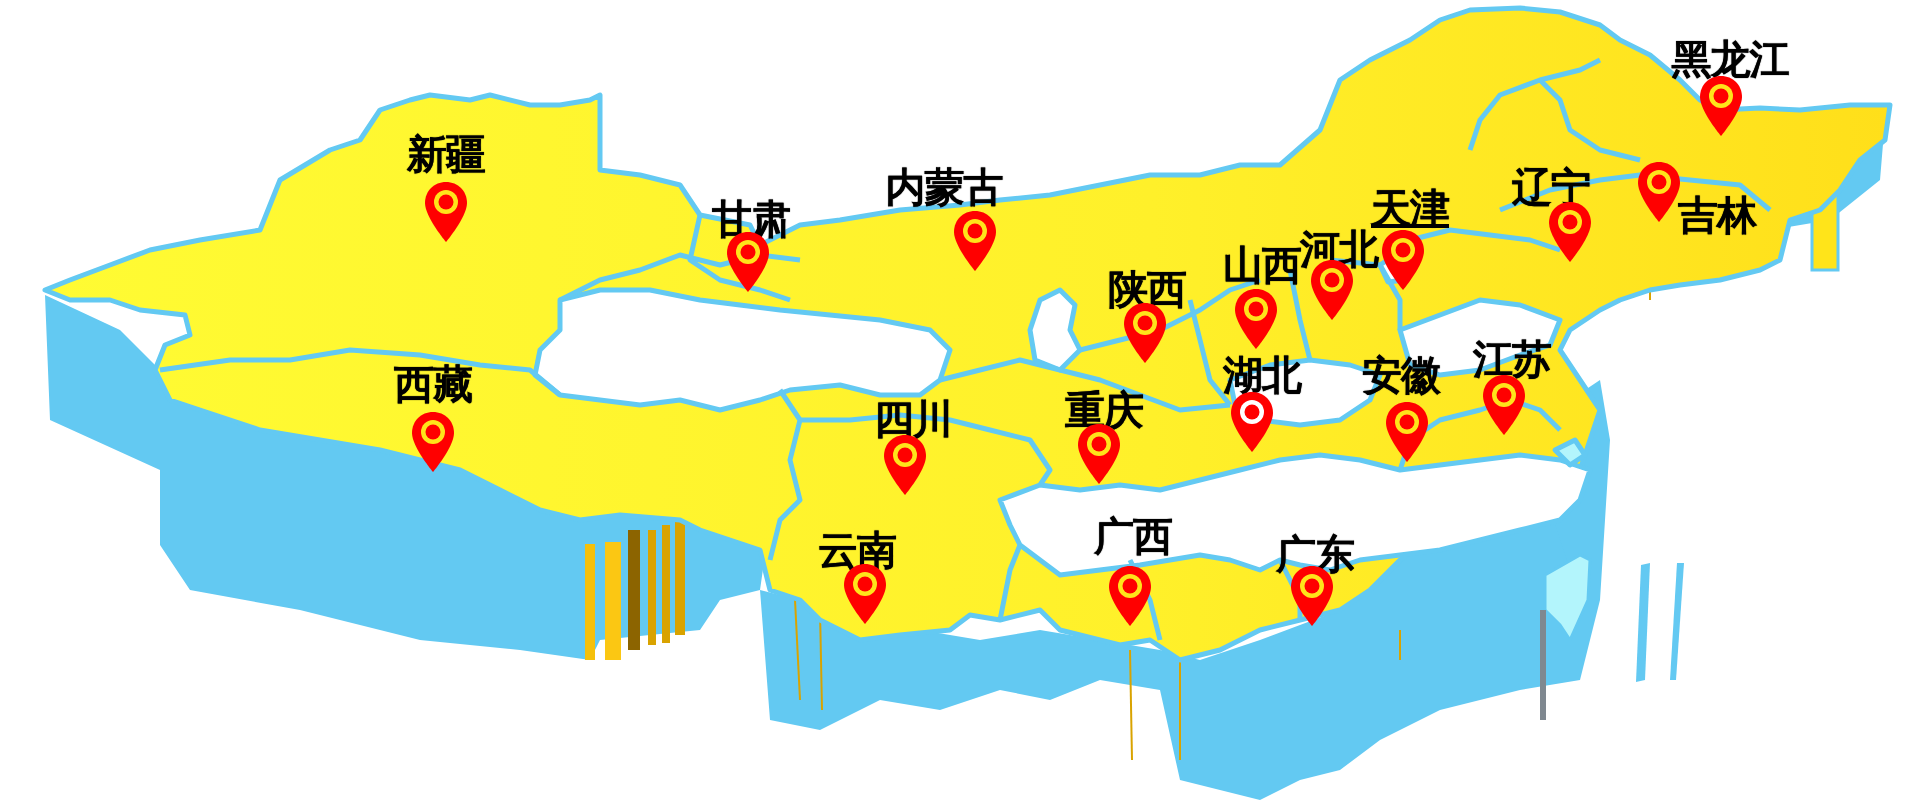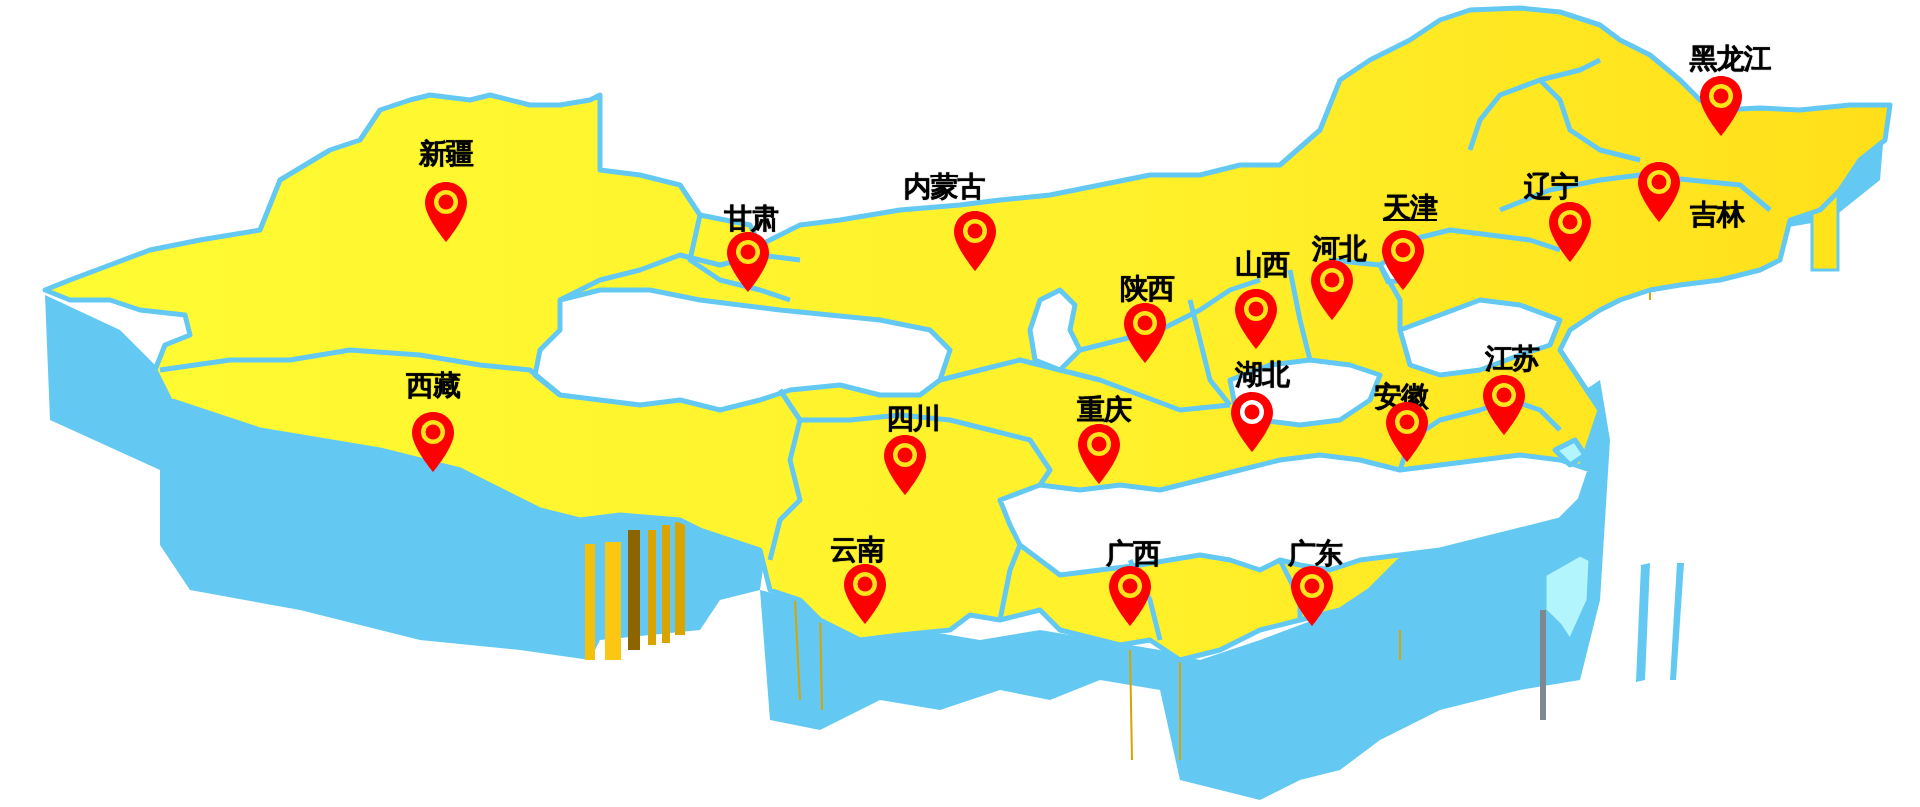--- a/index.html
+++ b/index.html
@@ -2,21 +2,21 @@
 <html><head>
 <meta charset="utf-8">
 <style>
   html, body { margin: 0; padding: 0; background: #ffffff; }
   body { width: 1920px; height: 807px; overflow: hidden; position: relative;
          font-family: "DejaVu Sans", "Liberation Sans", sans-serif; }
   #map-root { position: absolute; left: 0; top: 0; width: 1920px; height: 807px; }
   svg#map-svg { position: absolute; left: 0; top: 0; }
   .prov-label {
     position: absolute; transform: translate(-50%, -50%);
-    font-size: 28px; font-weight: bold; color: #000000; white-space: nowrap;
+    font-size: 40px; font-weight: bold; color: #000000; white-space: nowrap;
     letter-spacing: -1px; line-height: 1;
     text-shadow: 0 0 1px #000;
   }
   .pin {
     position: absolute; width: 44px; height: 62px; transform: translate(-50%, -100%);
     cursor: pointer;
   }
   .pin svg { width: 44px; height: 62px; display: block; }
 </style>
 </head>
@@ -200,21 +200,21 @@
         </svg>
       </div>
       <div class="prov-label" style="left: 1262px; top: 375px;">湖北</div>
       <div class="pin" style="left: 1252px; top: 453px;">
         <svg viewBox="0 0 44 62">
           <path d="M22,1 C10,1 1,10 1,22 C1,36 22,61 22,61 C22,61 43,36 43,22 C43,10 34,1 22,1 Z" fill="#FF0000"></path>
           <circle cx="22" cy="21" r="12" fill="#FFFFFF"></circle>
           <circle cx="22" cy="21" r="7.5" fill="#FF0000"></circle>
         </svg>
       </div>
-      <div class="prov-label" style="left: 1401px; top: 375px; margin-top: 22px;">安徽</div>
+      <div class="prov-label" style="left: 1401px; top: 375px;">安徽</div>
       <div class="pin" style="left: 1407px; top: 463px;">
         <svg viewBox="0 0 44 62">
           <path d="M22,1 C10,1 1,10 1,22 C1,36 22,61 22,61 C22,61 43,36 43,22 C43,10 34,1 22,1 Z" fill="#FF0000"></path>
           <circle cx="22" cy="21" r="12" fill="#FFE41A"></circle>
           <circle cx="22" cy="21" r="7.5" fill="#FF0000"></circle>
         </svg>
       </div>
       <div class="prov-label" style="left: 1512px; top: 359px;">江苏</div>
       <div class="pin" style="left: 1504px; top: 436px;">
         <svg viewBox="0 0 44 62">
@@ -248,21 +248,21 @@
         </svg>
       </div>
       <div class="prov-label" style="left: 857px; top: 550px;">云南</div>
       <div class="pin" style="left: 865px; top: 625px;">
         <svg viewBox="0 0 44 62">
           <path d="M22,1 C10,1 1,10 1,22 C1,36 22,61 22,61 C22,61 43,36 43,22 C43,10 34,1 22,1 Z" fill="#FF0000"></path>
           <circle cx="22" cy="21" r="12" fill="#FFE41A"></circle>
           <circle cx="22" cy="21" r="7.5" fill="#FF0000"></circle>
         </svg>
       </div>
-      <div class="prov-label" style="left: 1133px; top: 554px;">广西</div>
+      <div class="prov-label" style="left: 1133px; top: 536px;">广西</div>
       <div class="pin" style="left: 1130px; top: 627px;">
         <svg viewBox="0 0 44 62">
           <path d="M22,1 C10,1 1,10 1,22 C1,36 22,61 22,61 C22,61 43,36 43,22 C43,10 34,1 22,1 Z" fill="#FF0000"></path>
           <circle cx="22" cy="21" r="12" fill="#FFE41A"></circle>
           <circle cx="22" cy="21" r="7.5" fill="#FF0000"></circle>
         </svg>
       </div>
       <div class="prov-label" style="left: 1315px; top: 554px;">广东</div>
       <div class="pin" style="left: 1312px; top: 627px;">
         <svg viewBox="0 0 44 62">

